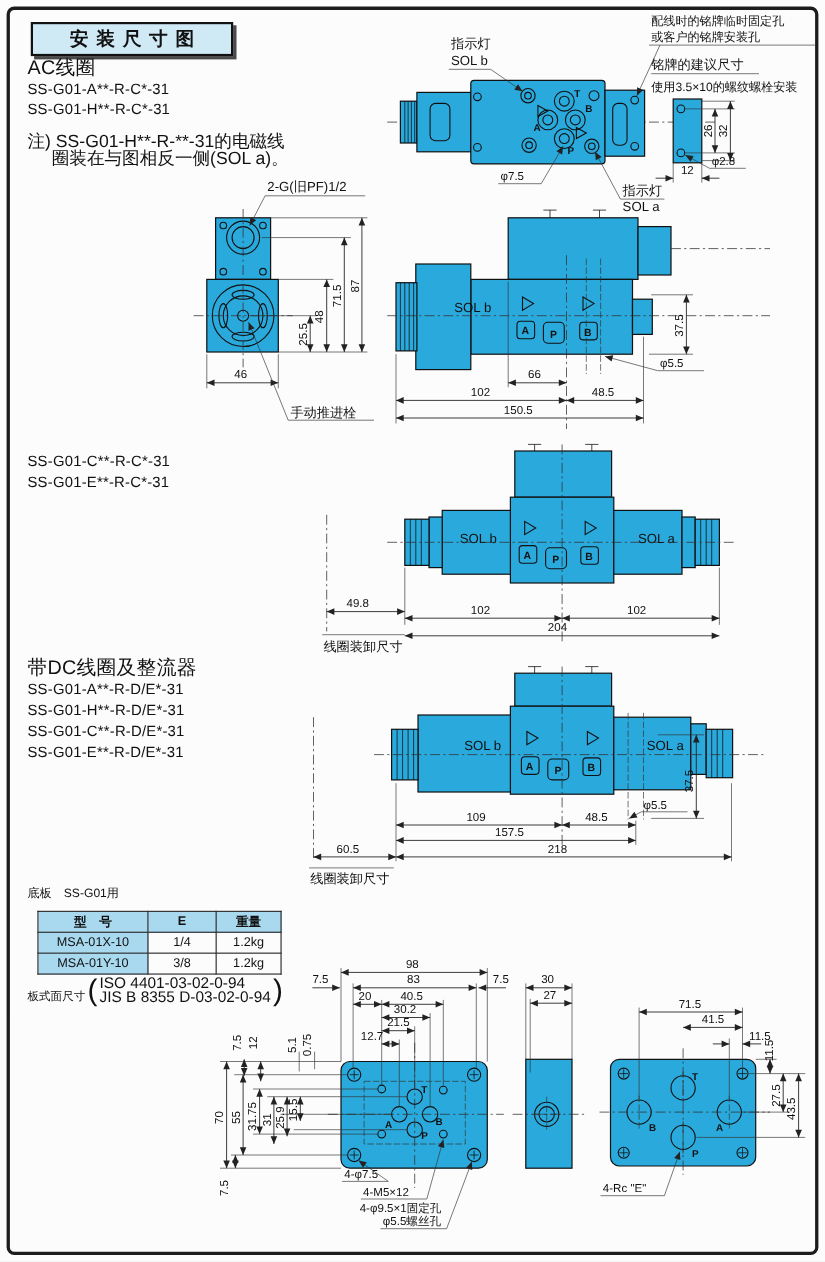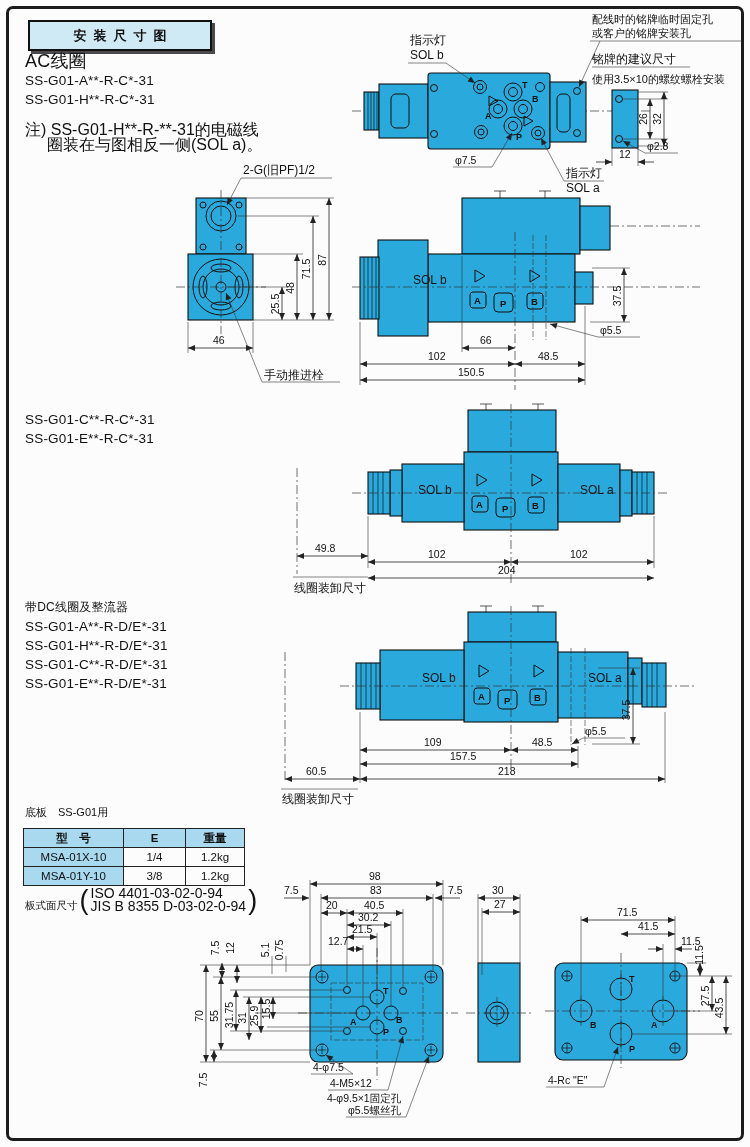--- a/index.html
+++ b/index.html
@@ -2,39 +2,39 @@
 <html style="--valve: #29a9dc; --table_header: #a8d9ef; --title_bg: #cfe9f5;"><head>
 <meta charset="utf-8">
 <style>
   :root{--valve:#29a9dc;--table_header:#a8d9ef;--title_bg:#cfe9f5;}
   html,body{margin:0;padding:0;background:#e9e9e9;}
   .page{position:relative;width:750px;height:1147px;background:#fcfcfd;overflow:hidden;
         font-family:"Liberation Sans",sans-serif;color:#111;}
   .frame{position:absolute;inset:6px;border:3px solid #1c1c1c;border-radius:7px;pointer-events:none;}
   .tbox{position:absolute;left:28px;top:20px;width:180px;height:27px;background:var(--title_bg);
         border:2px solid #111;box-shadow:3px 3px 0 #4a4a4a;display:flex;align-items:center;justify-content:center;}
-  .tbox span{font-size:13px;font-weight:bold;letter-spacing:7px;text-indent:7px;}
+  .tbox span{font-size:17px;font-weight:bold;letter-spacing:7px;text-indent:7px;}
   .blk{position:absolute;line-height:19px;font-size:13px;}
   .models div{font-size:13.5px;letter-spacing:.2px;}
   .note{font-size:16px;line-height:15px;}
   .note .n2{padding-left:22px;}
   svg text{fill:#111;font-family:"Liberation Sans",sans-serif;}
   .cy{fill:var(--valve);stroke:#111;stroke-width:1.1;}
   .nf{fill:none;stroke:#111;stroke-width:1;}
   .ln{stroke:#111;stroke-width:.7;fill:none;}
   .dim{stroke:#222;stroke-width:.8;fill:none;}
   .xln{stroke:#333;stroke-width:.6;fill:none;}
   .cl{stroke:#333;stroke-width:.7;fill:none;stroke-dasharray:9 3 2 3;}
   .thin{stroke:#333;stroke-width:.6;fill:none;stroke-dasharray:6 2;}
   .dt{font-size:10.5px;}
   .dt9{font-size:9px;font-weight:bold;}
   .st{font-size:9.5px;font-weight:bold;}
   .zh{font-size:12px;}
   .zh11{font-size:11px;}
-  table.sub{position:absolute;left:23px;top:828px;border-collapse:collapse;table-layout:fixed;width:221px;}
+  table.sub{position:absolute;left:34px;top:828px;border-collapse:collapse;table-layout:fixed;width:221px;}
   table.sub th,table.sub td{border:1.2px solid #222;height:18px;text-align:center;font-size:11.5px;padding:0;}
   table.sub th{background:var(--table_header);font-weight:bold;}
   table.sub td.mcell{background:var(--table_header);}
   .face{position:absolute;left:25px;top:887px;display:flex;align-items:flex-end;font-size:10.5px;}
   .face .paren{font-size:27px;font-weight:400;line-height:26px;margin:0 2px;}
   .face .stds{line-height:13px;font-size:14px;}
 </style>
 </head>
 <body>
 
@@ -54,21 +54,21 @@
     <div>注) SS-G01-H**-R-**-31的电磁线</div>
     <div class="n2">圈装在与图相反一侧(SOL a)。</div>
   </div>
 
   <div class="blk models" style="left:25px;top:410px;">
     <div>SS-G01-C**-R-C*-31</div>
     <div>SS-G01-E**-R-C*-31</div>
   </div>
 
   <div class="blk models" style="left:25px;top:598px;">
-    <div style="font-size:12px;">带DC线圈及整流器</div>
+    <div style="font-size:18px;">带DC线圈及整流器</div>
     <div>SS-G01-A**-R-D/E*-31</div>
     <div>SS-G01-H**-R-D/E*-31</div>
     <div>SS-G01-C**-R-D/E*-31</div>
     <div>SS-G01-E**-R-D/E*-31</div>
   </div>
 
   <div class="blk" style="left:25px;top:803px;font-size:11px;">底板　SS-G01用</div>
 
   <table class="sub">
     <colgroup>

